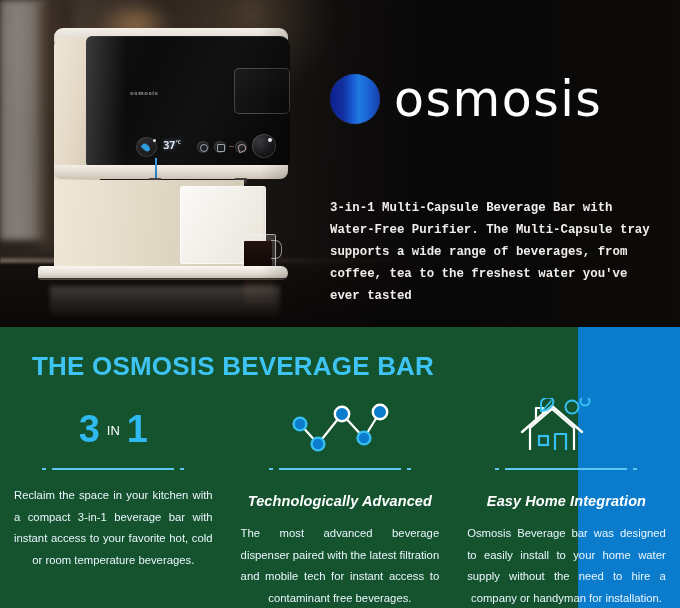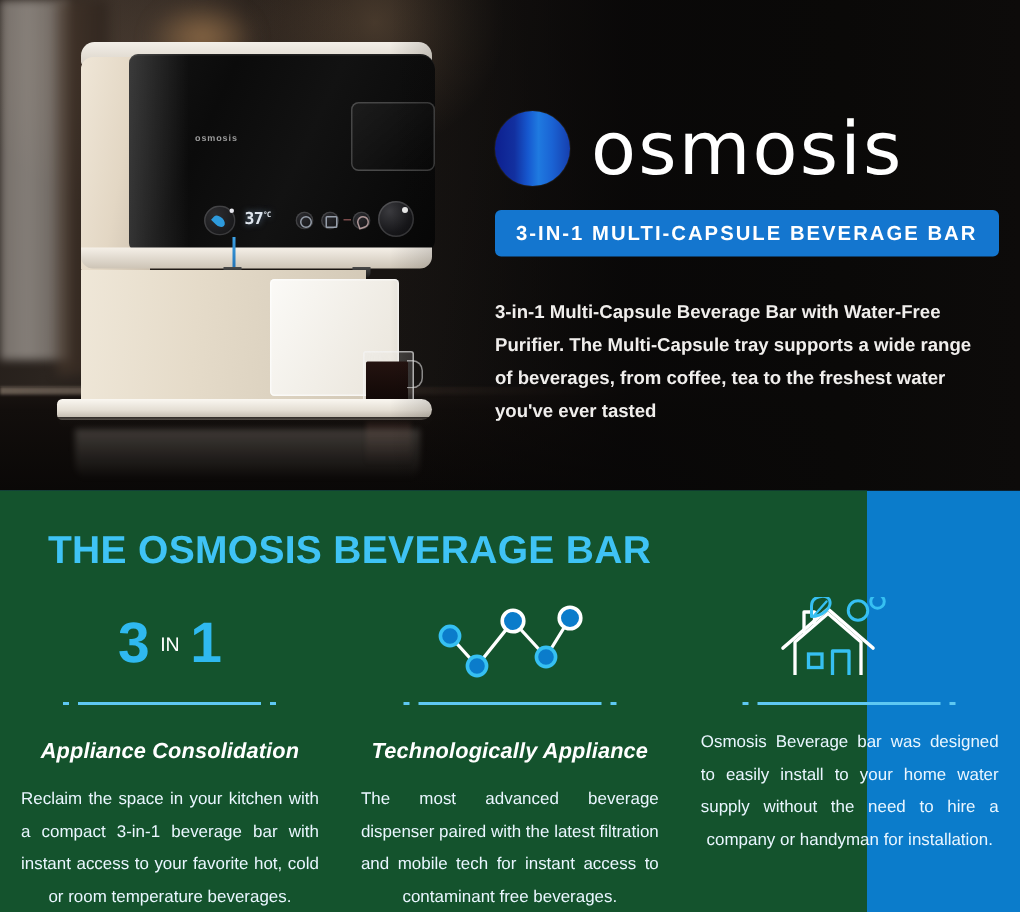--- a/index.html
+++ b/index.html
@@ -202,21 +202,21 @@
     text-transform:lowercase;
   }
   .badge{
     margin-top:16px;display:inline-block;
     background:#1476cf;color:#ffffff;
     font-size:13.5px;font-weight:700;letter-spacing:1.35px;
     padding:8px 14px 8px 14px;border-radius:4px;white-space:nowrap;
   }
   .hero-desc{
     position:absolute;left:330px;top:197px;width:326px;
-    color:#f0eeec;font-size:12.4px;line-height:1.78;font-weight:600;
+    color:#f0eeec;font-size:12.4px;line-height:1.78;font-weight:600;font-family:Liberation Mono, monospace;
   }
 
   
   .blue{
     position:absolute;left:0;top:327px;width:578px;height:281px;
     background:#14532d;
   }
   .blue-title{
     position:absolute;left:32px;top:24px;
     color:#3fc3f5;font-size:26px;font-weight:700;letter-spacing:.2px;
@@ -311,21 +311,20 @@
       <div class="m-reflect"></div>
     </div>
 
     <div class="hero-fade-right"></div>
 
     <div class="brandblock">
       <div class="logo-row">
         <div class="logo-mark"></div>
         <div class="logo-word">osmosis</div>
       </div>
-      <div class="badge">3-IN-1 MULTI-CAPSULE BEVERAGE BAR</div>
     </div>
 
     <div class="hero-desc">3-in-1 Multi-Capsule Beverage Bar with Water-Free Purifier. The Multi-Capsule tray supports a wide range of beverages, from coffee, tea to the freshest water you've ever tasted</div>
   </div>
 
   <div class="blue">
     <div class="blue-title">THE OSMOSIS BEVERAGE BAR</div>
 
     <div class="cols">
 
@@ -335,41 +334,40 @@
             <span class="tio-num">3</span>
             <span class="tio-in">IN</span>
             <span class="tio-num">1</span>
           </div>
         </div>
         <div class="divider">
           <span class="tip l"></span>
           <span class="bar"></span>
           <span class="tip r"></span>
         </div>
-        <div class="feat-title">Appliance Consolidation</div>
         <div class="feat-body">Reclaim the space in your kitchen with a compact 3-in-1 beverage bar with instant access to your favorite hot, cold or room temperature beverages.</div>
       </div>
 
       <div class="col">
         <div class="icon-wrap">
           <svg width="104" height="54" viewBox="0 0 104 54" fill="none" aria-hidden="true">
             <polyline points="12,22 30,42 54,12 76,36 92,10" stroke="#ffffff" stroke-width="2.2" fill="none" stroke-linecap="round" stroke-linejoin="round"></polyline>
             <circle cx="12" cy="22" r="6.4" stroke="#36c0f2" stroke-width="2.4" fill="#0B7CCB"></circle>
             <circle cx="30" cy="42" r="6.4" stroke="#36c0f2" stroke-width="2.4" fill="#0B7CCB"></circle>
             <circle cx="54" cy="12" r="7.2" stroke="#ffffff" stroke-width="2.4" fill="#0B7CCB"></circle>
             <circle cx="76" cy="36" r="6.4" stroke="#36c0f2" stroke-width="2.4" fill="#0B7CCB"></circle>
             <circle cx="92" cy="10" r="7.2" stroke="#ffffff" stroke-width="2.4" fill="#0B7CCB"></circle>
           </svg>
         </div>
         <div class="divider">
           <span class="tip l"></span>
           <span class="bar"></span>
           <span class="tip r"></span>
         </div>
-        <div class="feat-title">Technologically Appliance</div>
+        <div class="feat-title">Technologically Advanced</div>
         <div class="feat-body">The most advanced beverage dispenser paired with the latest filtration and mobile tech for instant access to contaminant free beverages.</div>
       </div>
 
       <div class="col">
         <div class="icon-wrap">
           <svg width="112" height="62" viewBox="0 0 112 62" fill="none" aria-hidden="true">
             <path d="M20,52 L20,30 L42,11 L64,30 L64,52" stroke="#ffffff" stroke-width="2.2" fill="none" stroke-linejoin="round"></path>
             <path d="M12,34 L42,8 L72,34" stroke="#ffffff" stroke-width="2.4" fill="none" stroke-linecap="round" stroke-linejoin="round"></path>
             <path d="M26,24 L26,10 L33,10 L33,18" stroke="#ffffff" stroke-width="2.2" fill="none" stroke-linejoin="round"></path>
             <rect x="29" y="38" width="9" height="9" stroke="#36c0f2" stroke-width="2.2" fill="none"></rect>
@@ -378,19 +376,20 @@
             <path d="M33,12 L41,3" stroke="#36c0f2" stroke-width="1.6" stroke-linecap="round"></path>
             <circle cx="62" cy="9" r="6.5" stroke="#36c0f2" stroke-width="2" fill="none"></circle>
             <circle cx="75" cy="3" r="4.5" stroke="#36c0f2" stroke-width="2" fill="none"></circle>
           </svg>
         </div>
         <div class="divider">
           <span class="tip l"></span>
           <span class="bar"></span>
           <span class="tip r"></span>
         </div>
+        <div class="feat-title">Easy Home Integration</div>
         <div class="feat-body">Osmosis Beverage bar was designed to easily install to your home water supply without the need to hire a company or handyman for installation.</div>
       </div>
 
     </div>
   </div>
 
 </div>
 
 </body></html>

